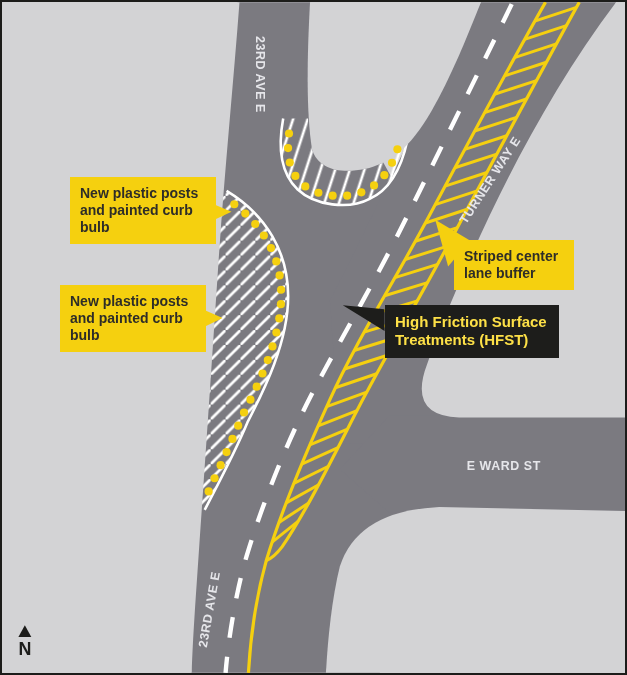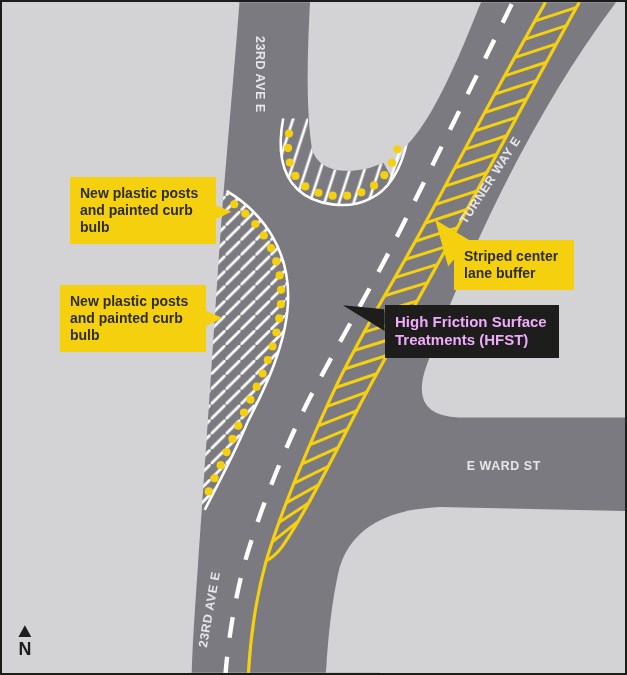--- a/index.html
+++ b/index.html
@@ -19,21 +19,21 @@
     padding:8px 10px;
     font-weight:bold;
     font-size:14px;
     line-height:1.22;
     color:#2e2d28;
     background:#F5D00F;
     z-index:5;
   }
   .callout.dark{
     background:#1d1d1b;
-    color:#f0abfc;
+    color:#fde047;
     font-size:15px;
   }
   #callout-bulb-1{left:68px;top:175px;width:146px;}
   #callout-bulb-2{left:58px;top:283px;width:146px;}
   #callout-buffer{left:452px;top:238px;width:120px;}
   #callout-hfst{left:383px;top:303px;width:174px;}
   .street-label{
     fill:#E6E6EA;
     font-family:"Liberation Sans", sans-serif;
     font-weight:bold;

